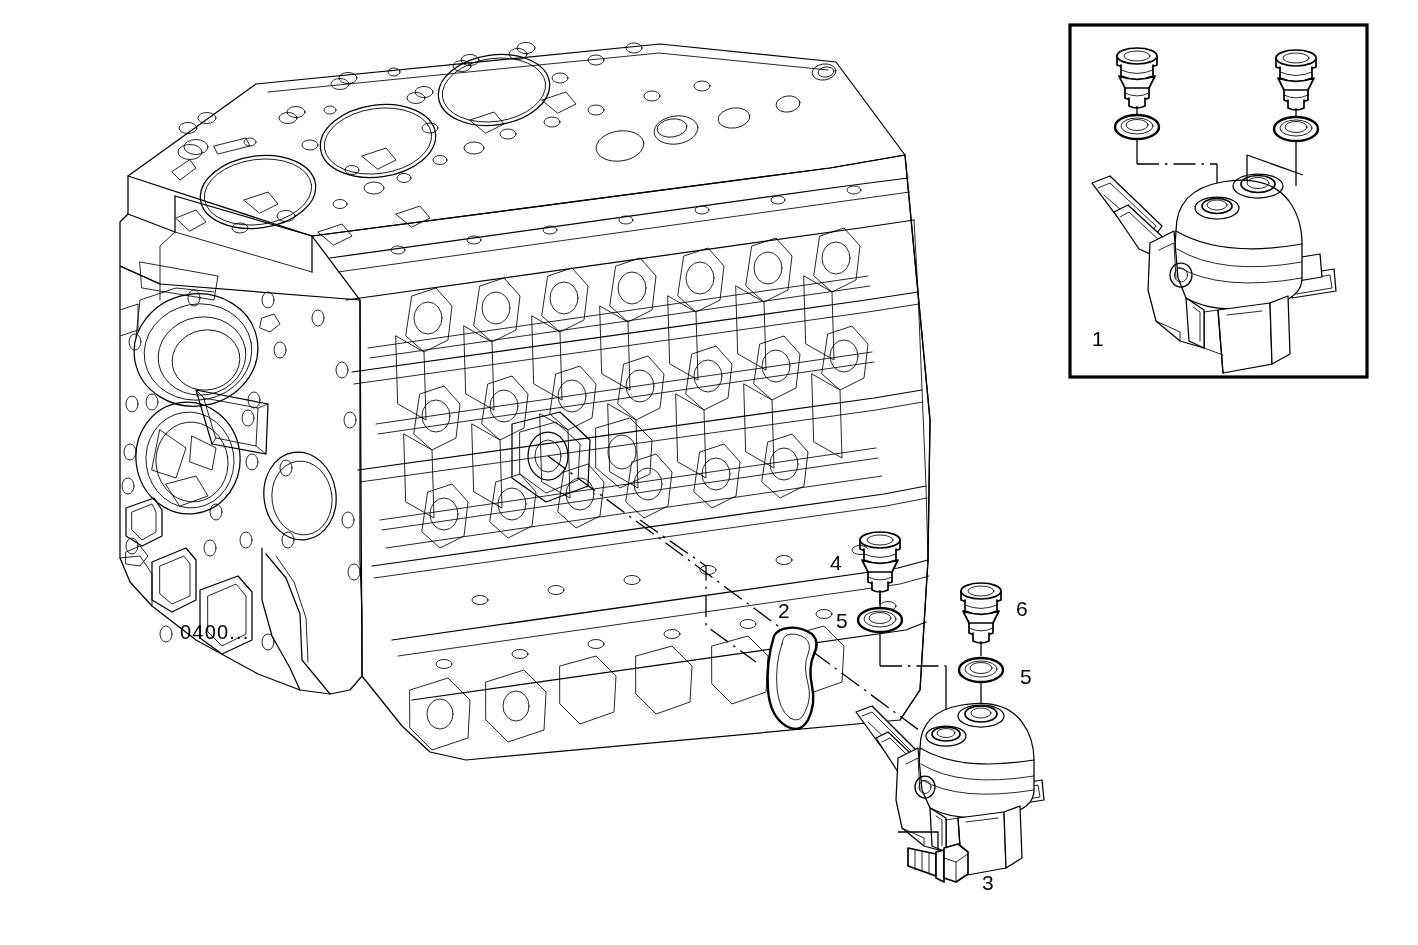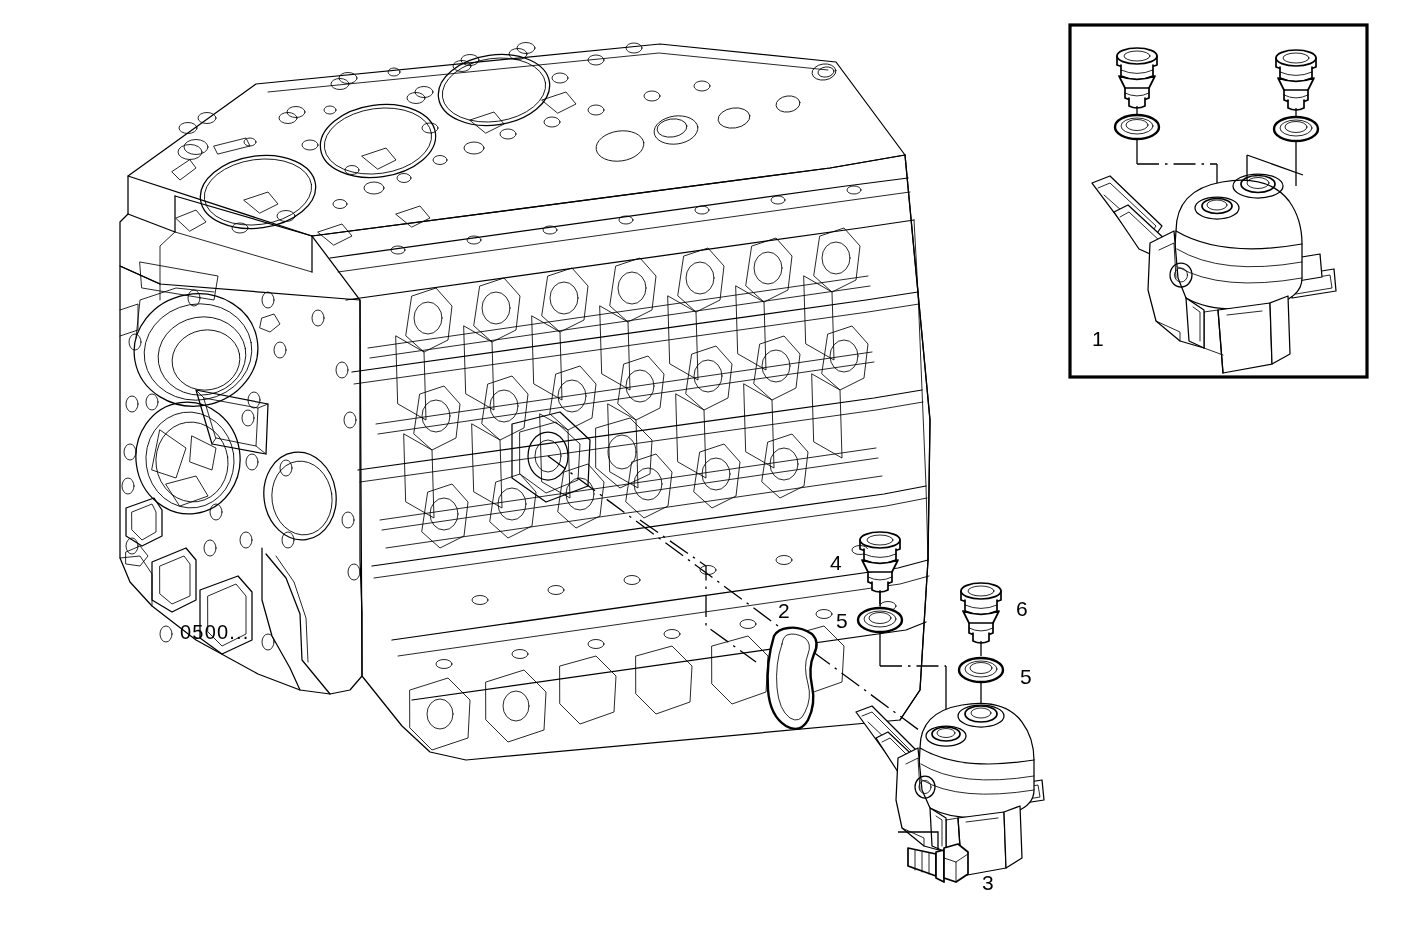--- a/index.html
+++ b/index.html
@@ -578,21 +578,21 @@
       <path class="ln wfill" d="M1218 310 L1270 303 L1272 364 L1223 373 Z"></path>
       <path class="ln" d="M1218 310 L1223 373"></path>
       <path class="ln-hair" d="M1227 315 L1262 311"></path>
       <path class="ln wfill" d="M1270 303 L1288 296 L1290 354 L1272 364 Z"></path>
       <path class="ln-hair" d="M1204 312 L1218 310 M1204 348 L1223 355"></path>
     </g>
   </g>
 
 </svg>
 
-<div class="codelabel" style="left:180px;top:621px;">0500...</div>
+<div class="codelabel" style="left:180px;top:621px;">0400...</div>
 
 <div class="callout" style="left:1092px;top:328px;">1</div>
 
 <div class="callout" style="left:778px;top:600px;">2</div>
 
 <div class="callout" style="left:982px;top:872px;">3</div>
 
 <div class="callout" style="left:830px;top:552px;">4</div>
 
 <div class="callout" style="left:836px;top:610px;">5</div>

